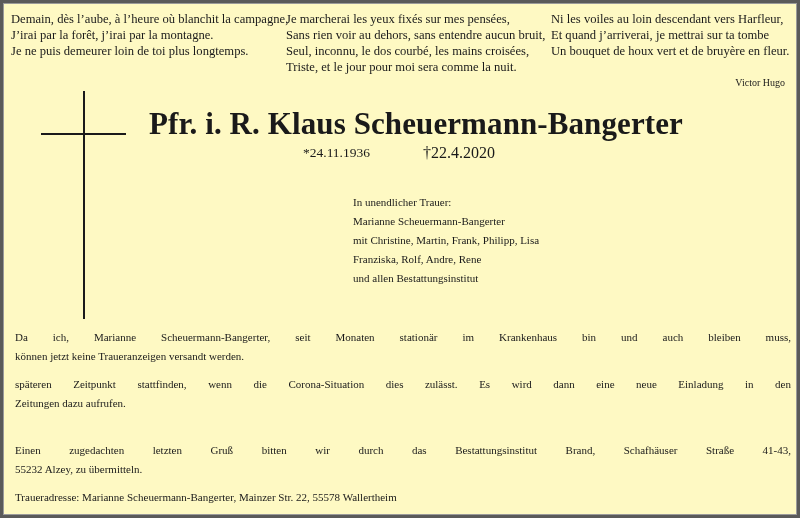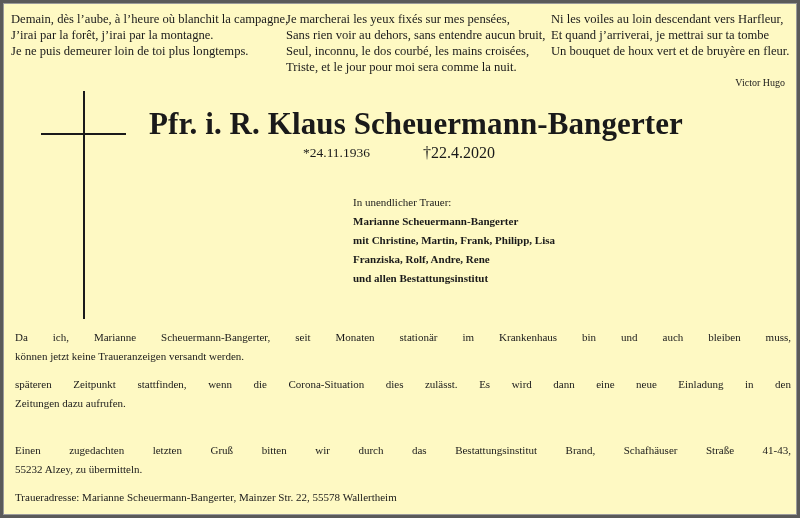--- a/index.html
+++ b/index.html
@@ -85,21 +85,21 @@
   .mourners {
     position: absolute;
     left: 310px;
     top: 190px;
     font-size: 11px;
     line-height: 19px;
     white-space: nowrap;
     margin-left: 40px;
   }
   .mourners .intro { font-weight: normal; }
-  .mourners .name { font-weight: bold; }
+  .mourners .name { font-weight: normal; }
   .body-text {
     position: absolute;
     left: 12px;
     width: 776px;
     font-size: 11px;
     line-height: 19px;
     text-align: justify;
   }
   .body-text div { white-space: nowrap; }
   .just { text-align: justify; text-align-last: justify; white-space: normal !important; }

